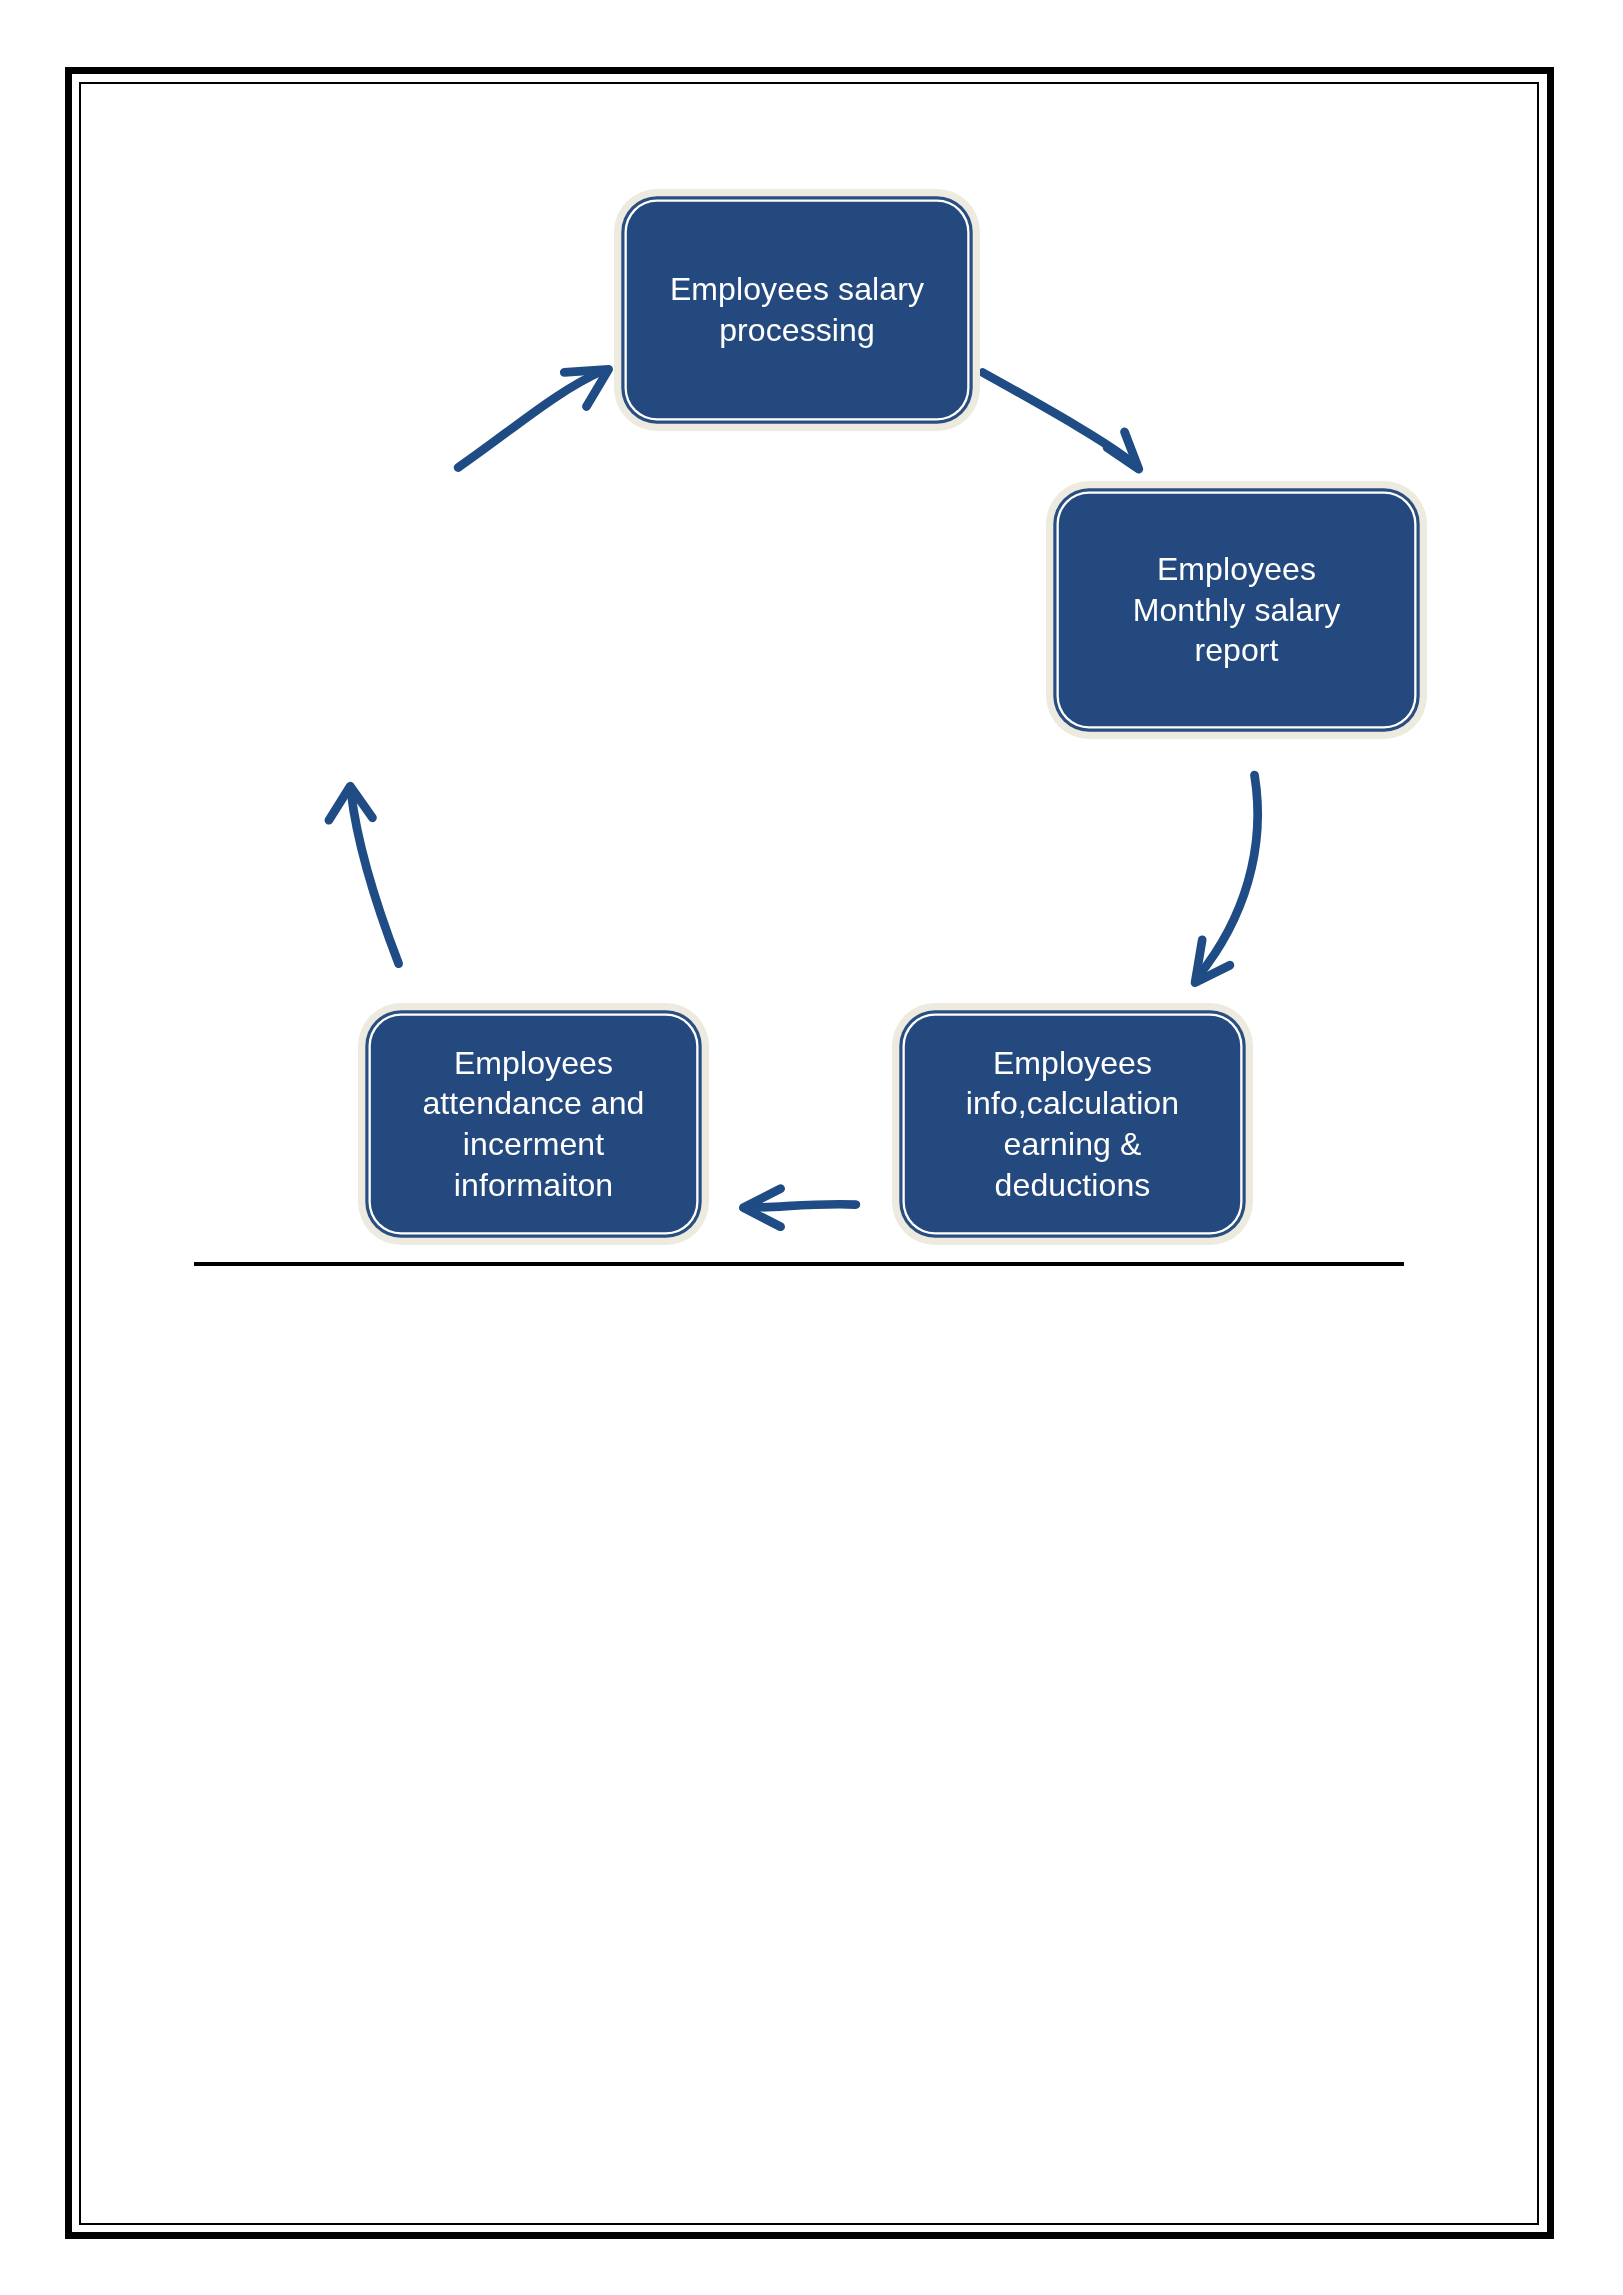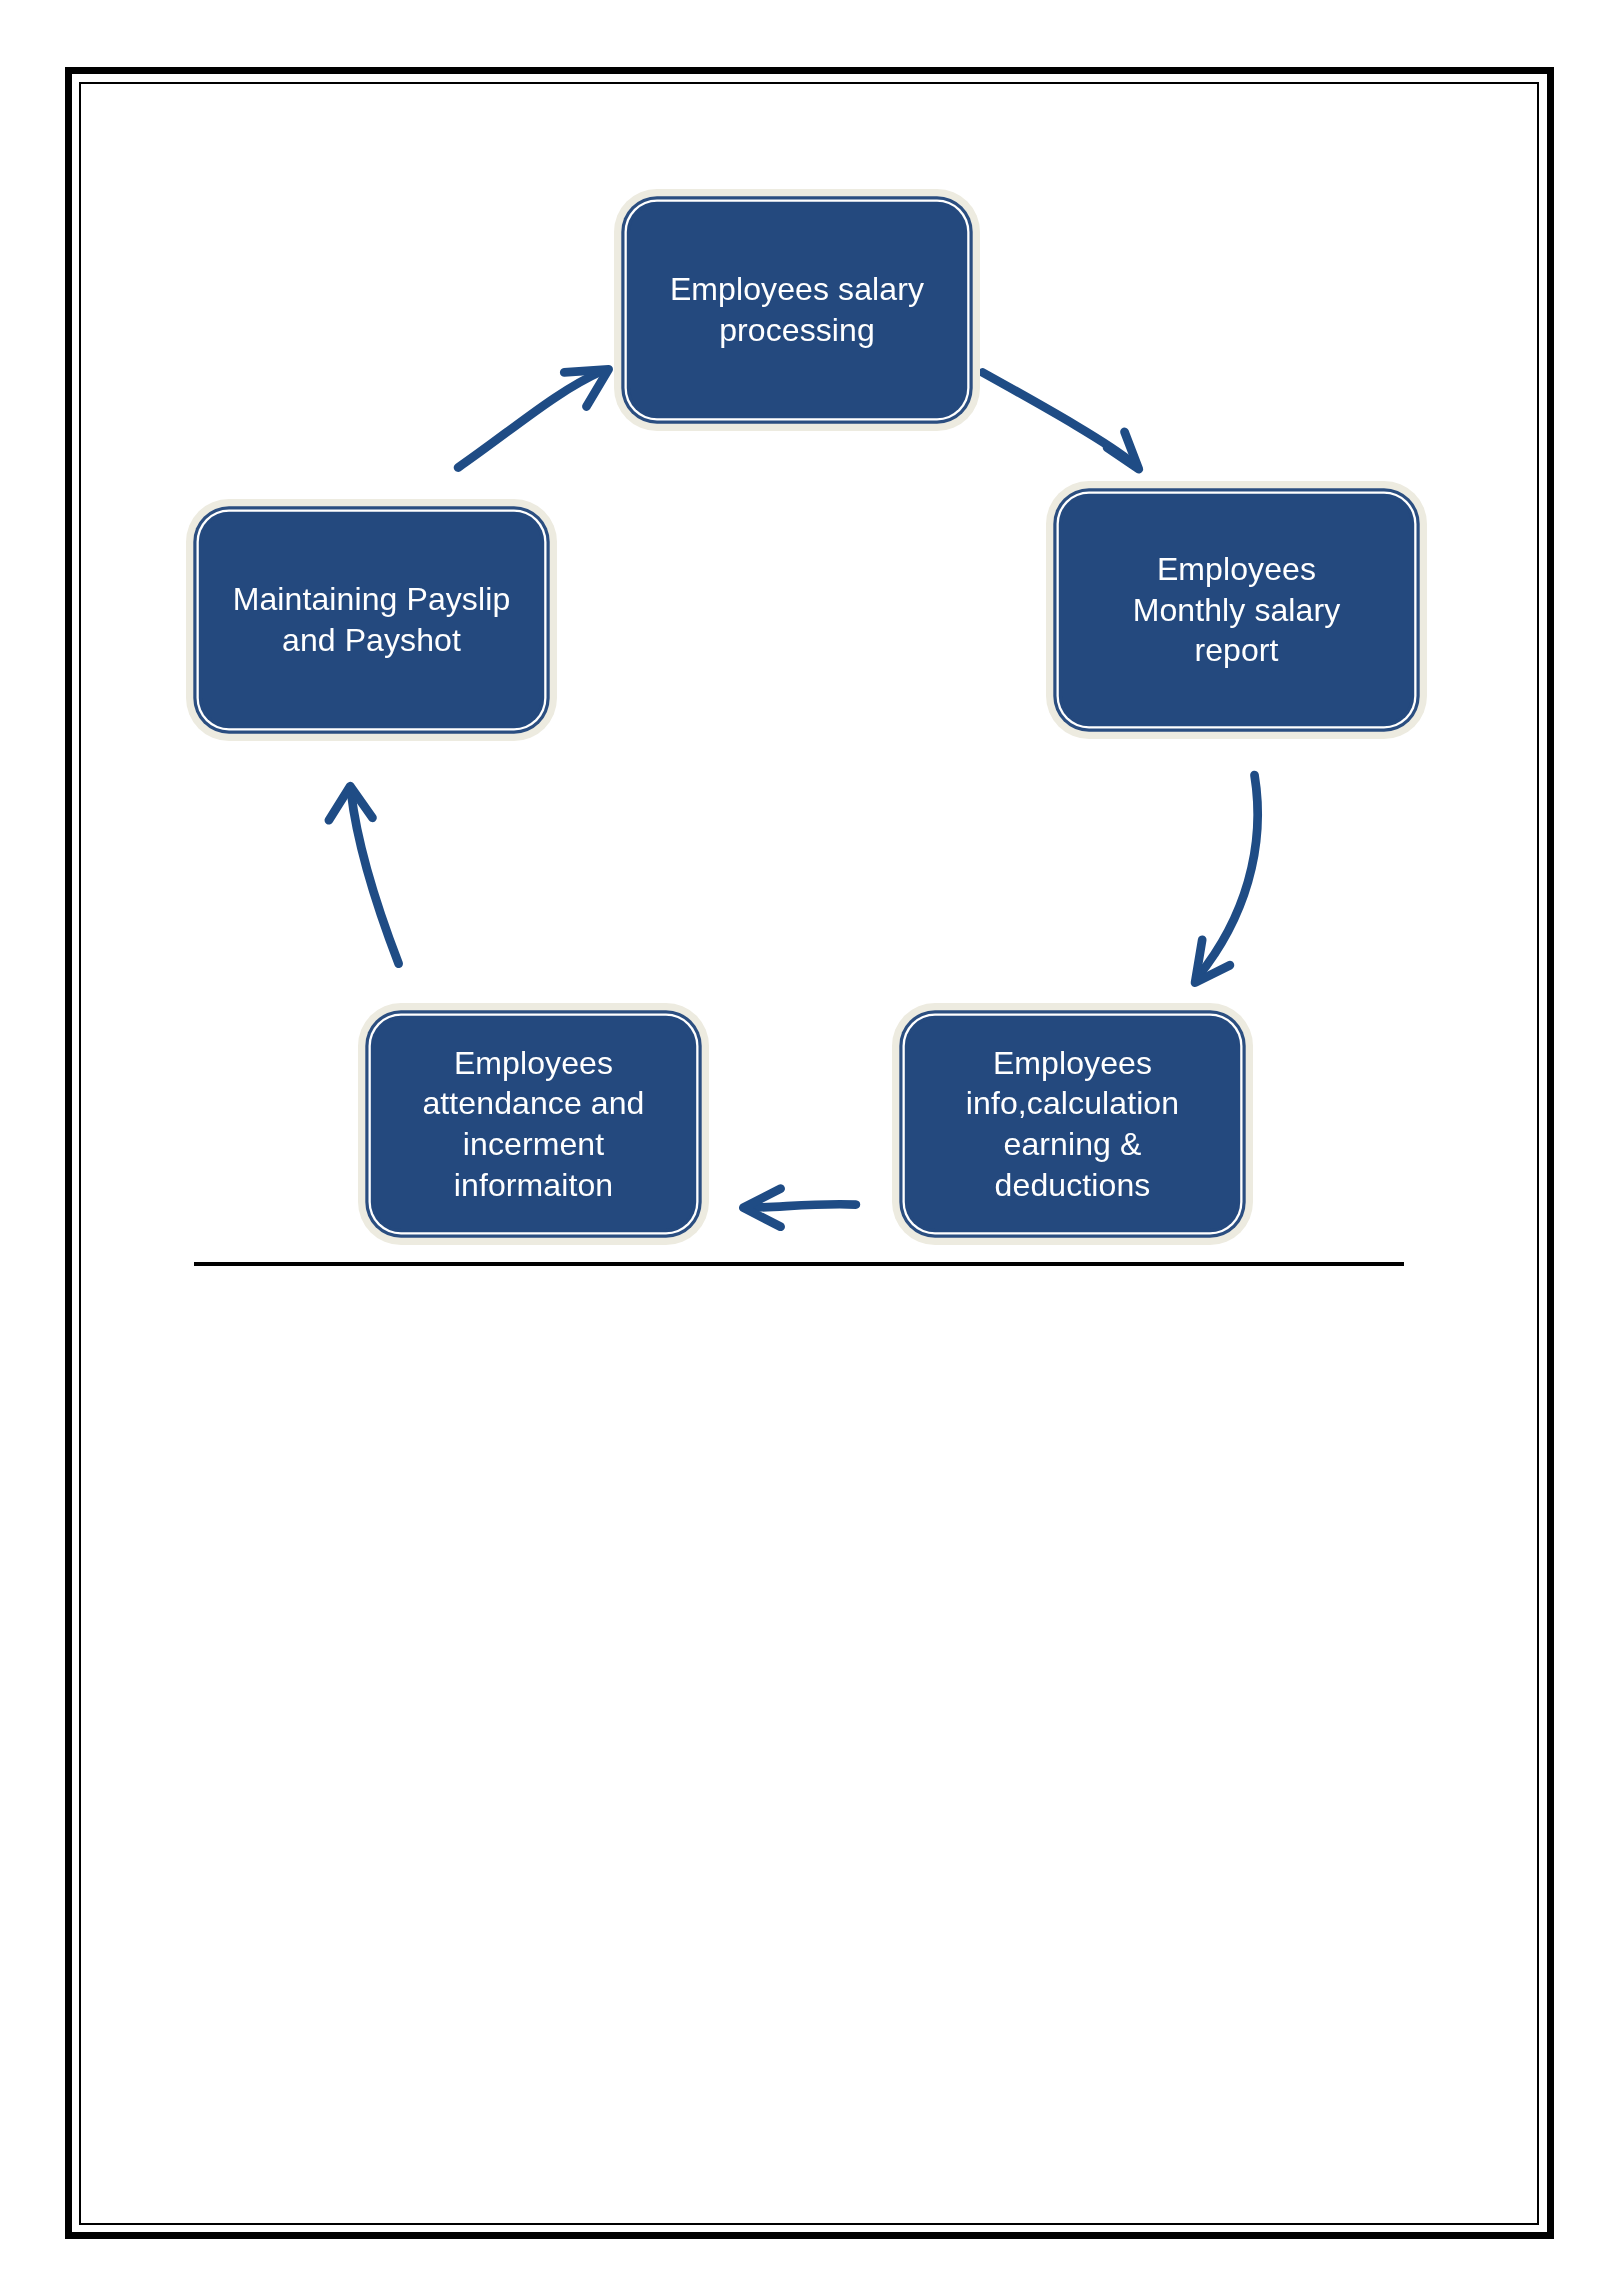--- a/index.html
+++ b/index.html
@@ -162,21 +162,17 @@
 deductions</span>
   </div>
 
   <div class="node" id="node-attendance">
     <span class="node-label">Employees
 attendance and
 incerment
 informaiton</span>
   </div>
 
-  <div class="node" id="node-payslip">
-    <span class="node-label">Maintaining Payslip
-and Payshot</span>
-  </div>
 
   <div class="hrule"></div>
 
 </div>
 
 
 </body></html>

